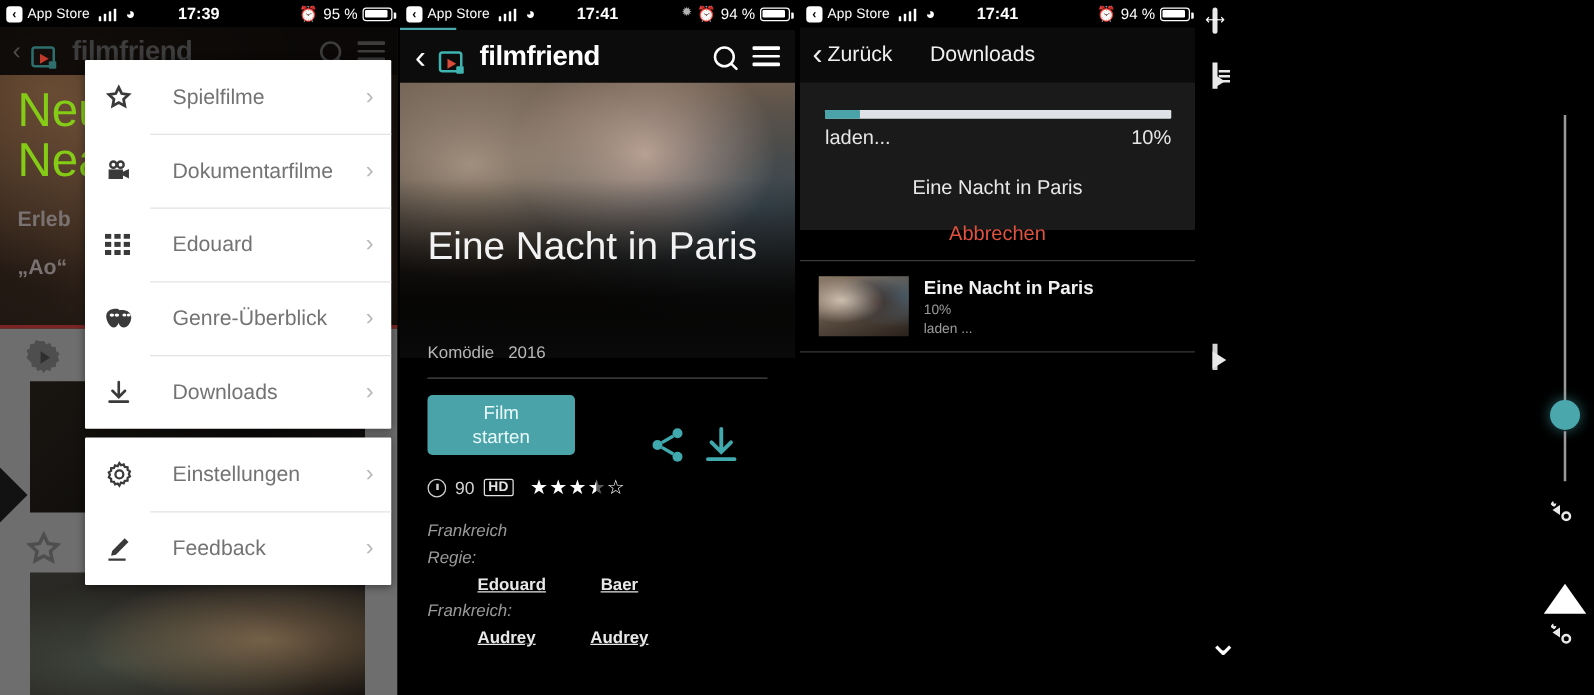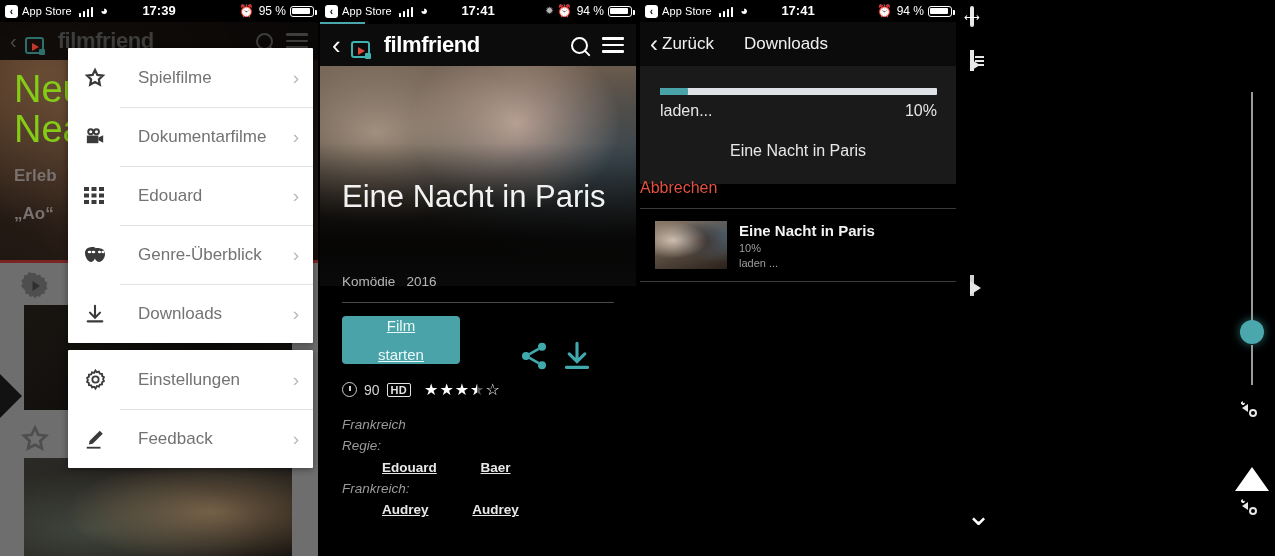--- a/index.html
+++ b/index.html
@@ -174,22 +174,22 @@
   .p2-title {
     position:absolute; left:22px; top:180px; width:270px;
     font-size:31px; color:#f2f2f2; line-height:1.12; font-weight:400;
   }
   .p2-meta { position:absolute; left:22px; top:274px; font-size:13.5px; color:#b7b7b7; }
   .p2-rule { position:absolute; left:22px; top:302px; width:272px; height:1px; background:#4a4a4a; }
 
   .p2-cta {
     position:absolute; left:22px; top:316px; width:118px; height:48px;
     background:#4aa3a8; border-radius:4px; color:#eafafa;
-    display:flex; flex-direction:column; align-items:center; justify-content:space-between;
-    font-size:15px; line-height:1.3;text-decoration:underline;
+    display:flex; flex-direction:column; align-items:center; justify-content:center;
+    font-size:15px; line-height:1.3;
   }
   .p2-share { position:absolute; left:197px; top:340px; color:#3fa9ae; }
   .p2-dl { position:absolute; left:240px; top:338px; color:#3fa9ae; }
 
   .p2-info { position:absolute; left:22px; top:380px; display:flex; align-items:center; gap:7px; }
   .ic-clock { width:15px;height:15px;border:1.6px solid #cfcfcf;border-radius:50%;position:relative;display:inline-block; }
   .ic-clock::after{content:"";position:absolute;left:6px;top:3px;width:1.5px;height:5px;background:#cfcfcf;}
   .p2-dur { font-size:14px;color:#d4d4d4; }
   .p2-hd { font-size:11px;color:#e2e2e2;border:1.4px solid #e2e2e2;padding:0 3px;border-radius:2px;font-weight:bold;letter-spacing:.3px; }
   .stars { display:flex; gap:1px; margin-left:6px; font-size:16px; color:#fff; letter-spacing:0px;}
@@ -206,21 +206,21 @@
     background:#0b0b0b; display:flex; align-items:center; color:#f0f0f0;
   }
   .p3-back { display:flex; align-items:center; gap:4px; padding-left:10px; font-size:17px; }
   .p3-back-chev { font-size:24px; font-weight:300; line-height:1; }
   .p3-title { font-size:17px; margin-left:30px; }
   .p3-card { position:absolute; left:0; top:66px; width:316px; height:118px; background:#1a1a1a; }
   .p3-prog-track { position:absolute; left:20px; top:22px; width:277px; height:7px; background:#dfe3e8; border-radius:1px; }
   .p3-prog-fill { position:absolute; left:0; top:0; height:7px; background:#4aa3a8; border-radius:1px; }
   .p3-prog-row { position:absolute; left:20px; top:36px; width:277px; display:flex; justify-content:space-between; color:#e6e6e6; font-size:16px; }
   .p3-movie { position:absolute; left:0; top:76px; width:316px; text-align:center; color:#e8e8e8; font-size:16px; }
-  .p3-cancel { position:absolute; left:0; top:113px; width:316px; text-align:left; color:#e0523f; font-size:16px; }
+  .p3-cancel { position:absolute; left:0; top:113px; width:316px; text-align:center; color:#e0523f; font-size:16px; }
   .p3-sep { position:absolute; left:0; width:316px; height:1px; background:#3a3a3a; }
   .p3-row { position:absolute; left:0; top:209px; width:316px; height:72px; display:flex; align-items:center; gap:12px; padding-left:15px; }
   .p3-thumb {
     width:72px; height:48px; flex:none;
     background:
       radial-gradient(ellipse at 25% 40%, rgba(215,200,185,.9), transparent 45%),
       radial-gradient(ellipse at 62% 42%, rgba(60,45,40,.9), transparent 48%),
       radial-gradient(ellipse at 88% 35%, rgba(70,100,120,.8), transparent 55%),
       linear-gradient(160deg,#8b7a69,#2a211b);
   }

